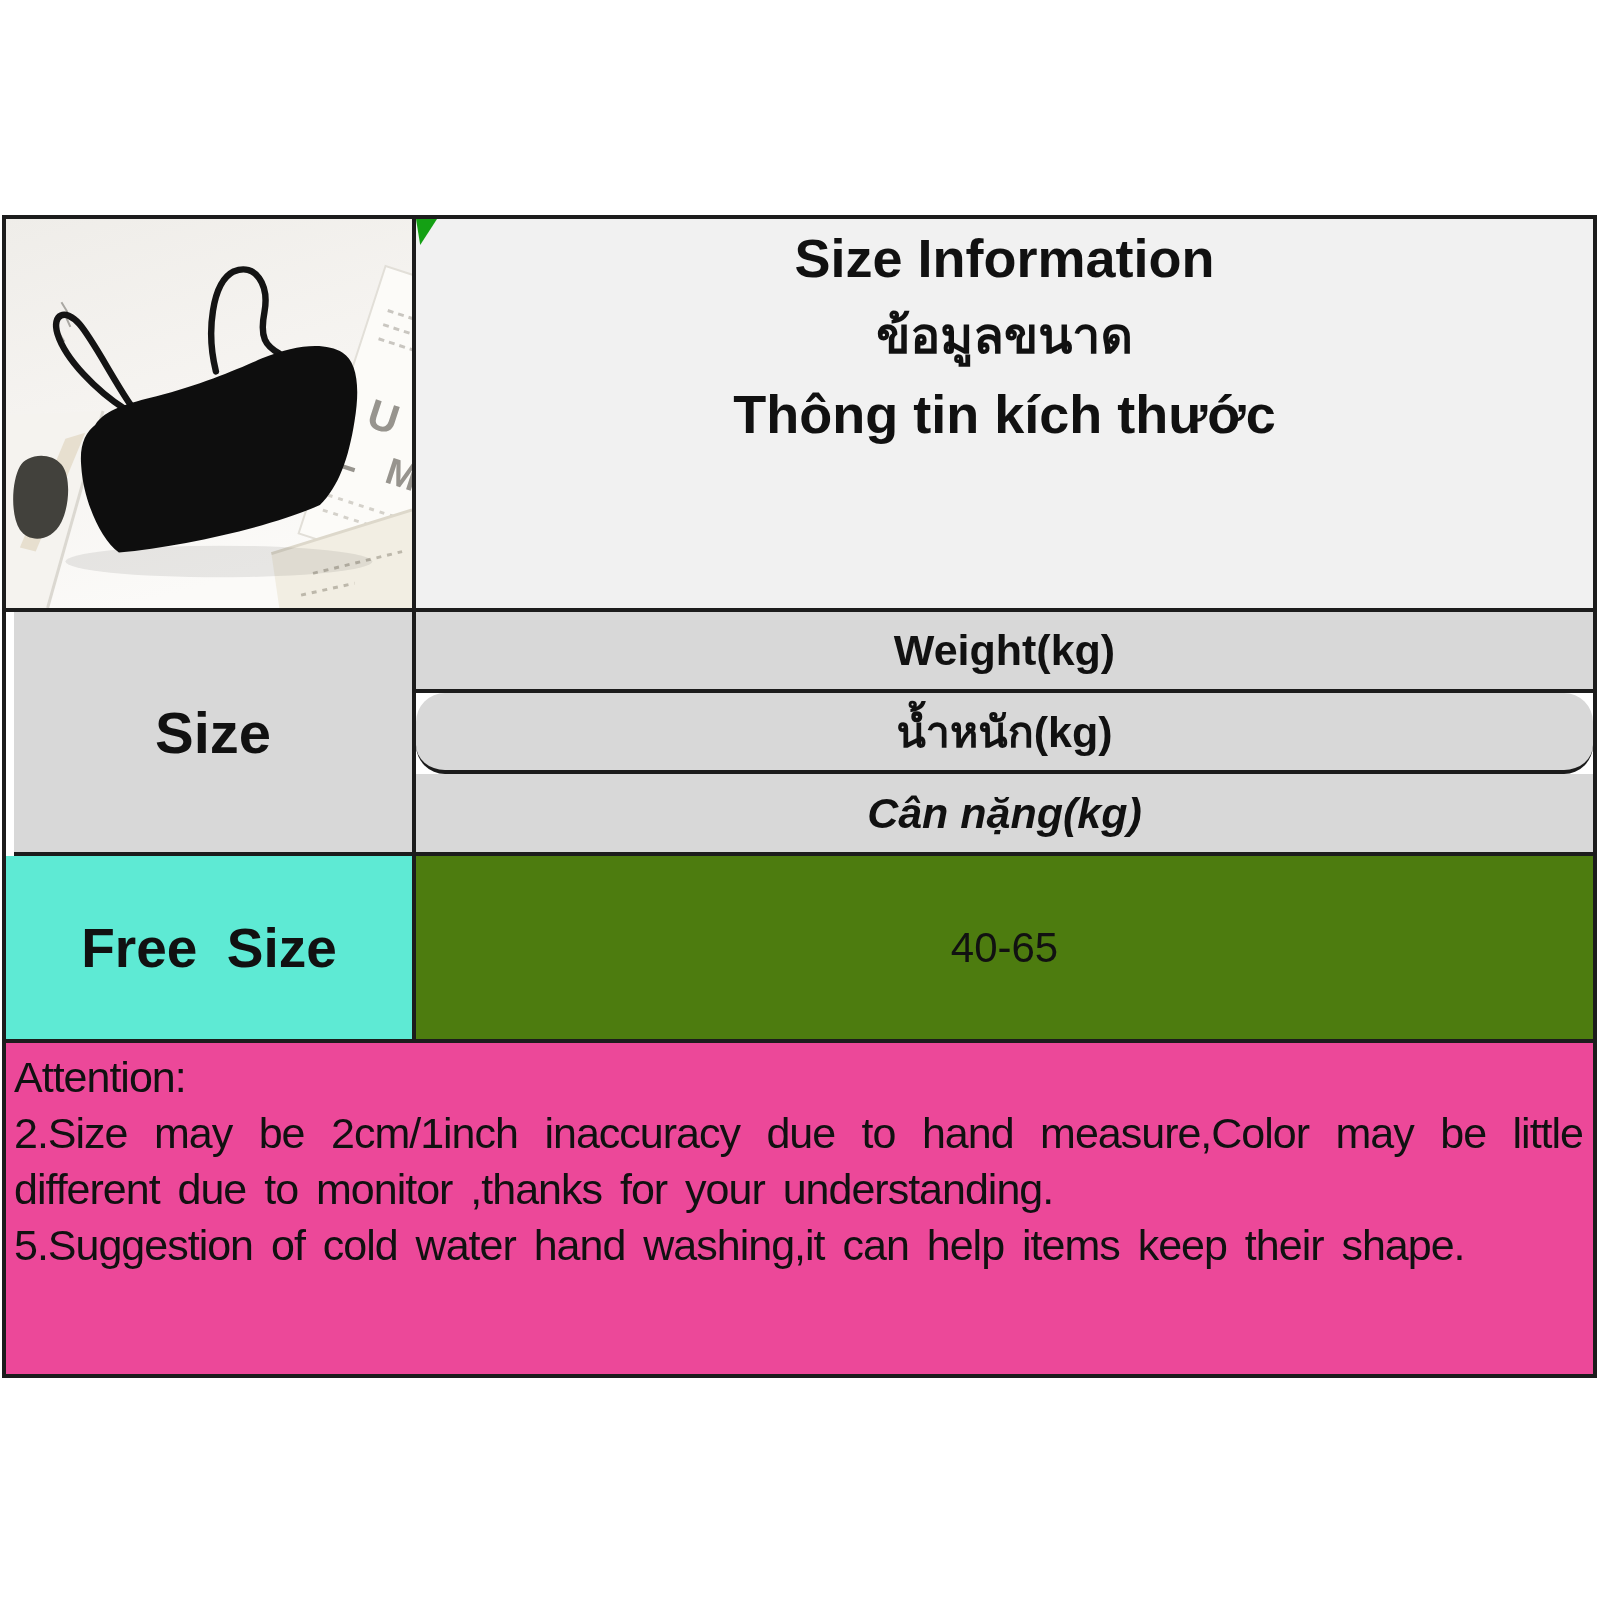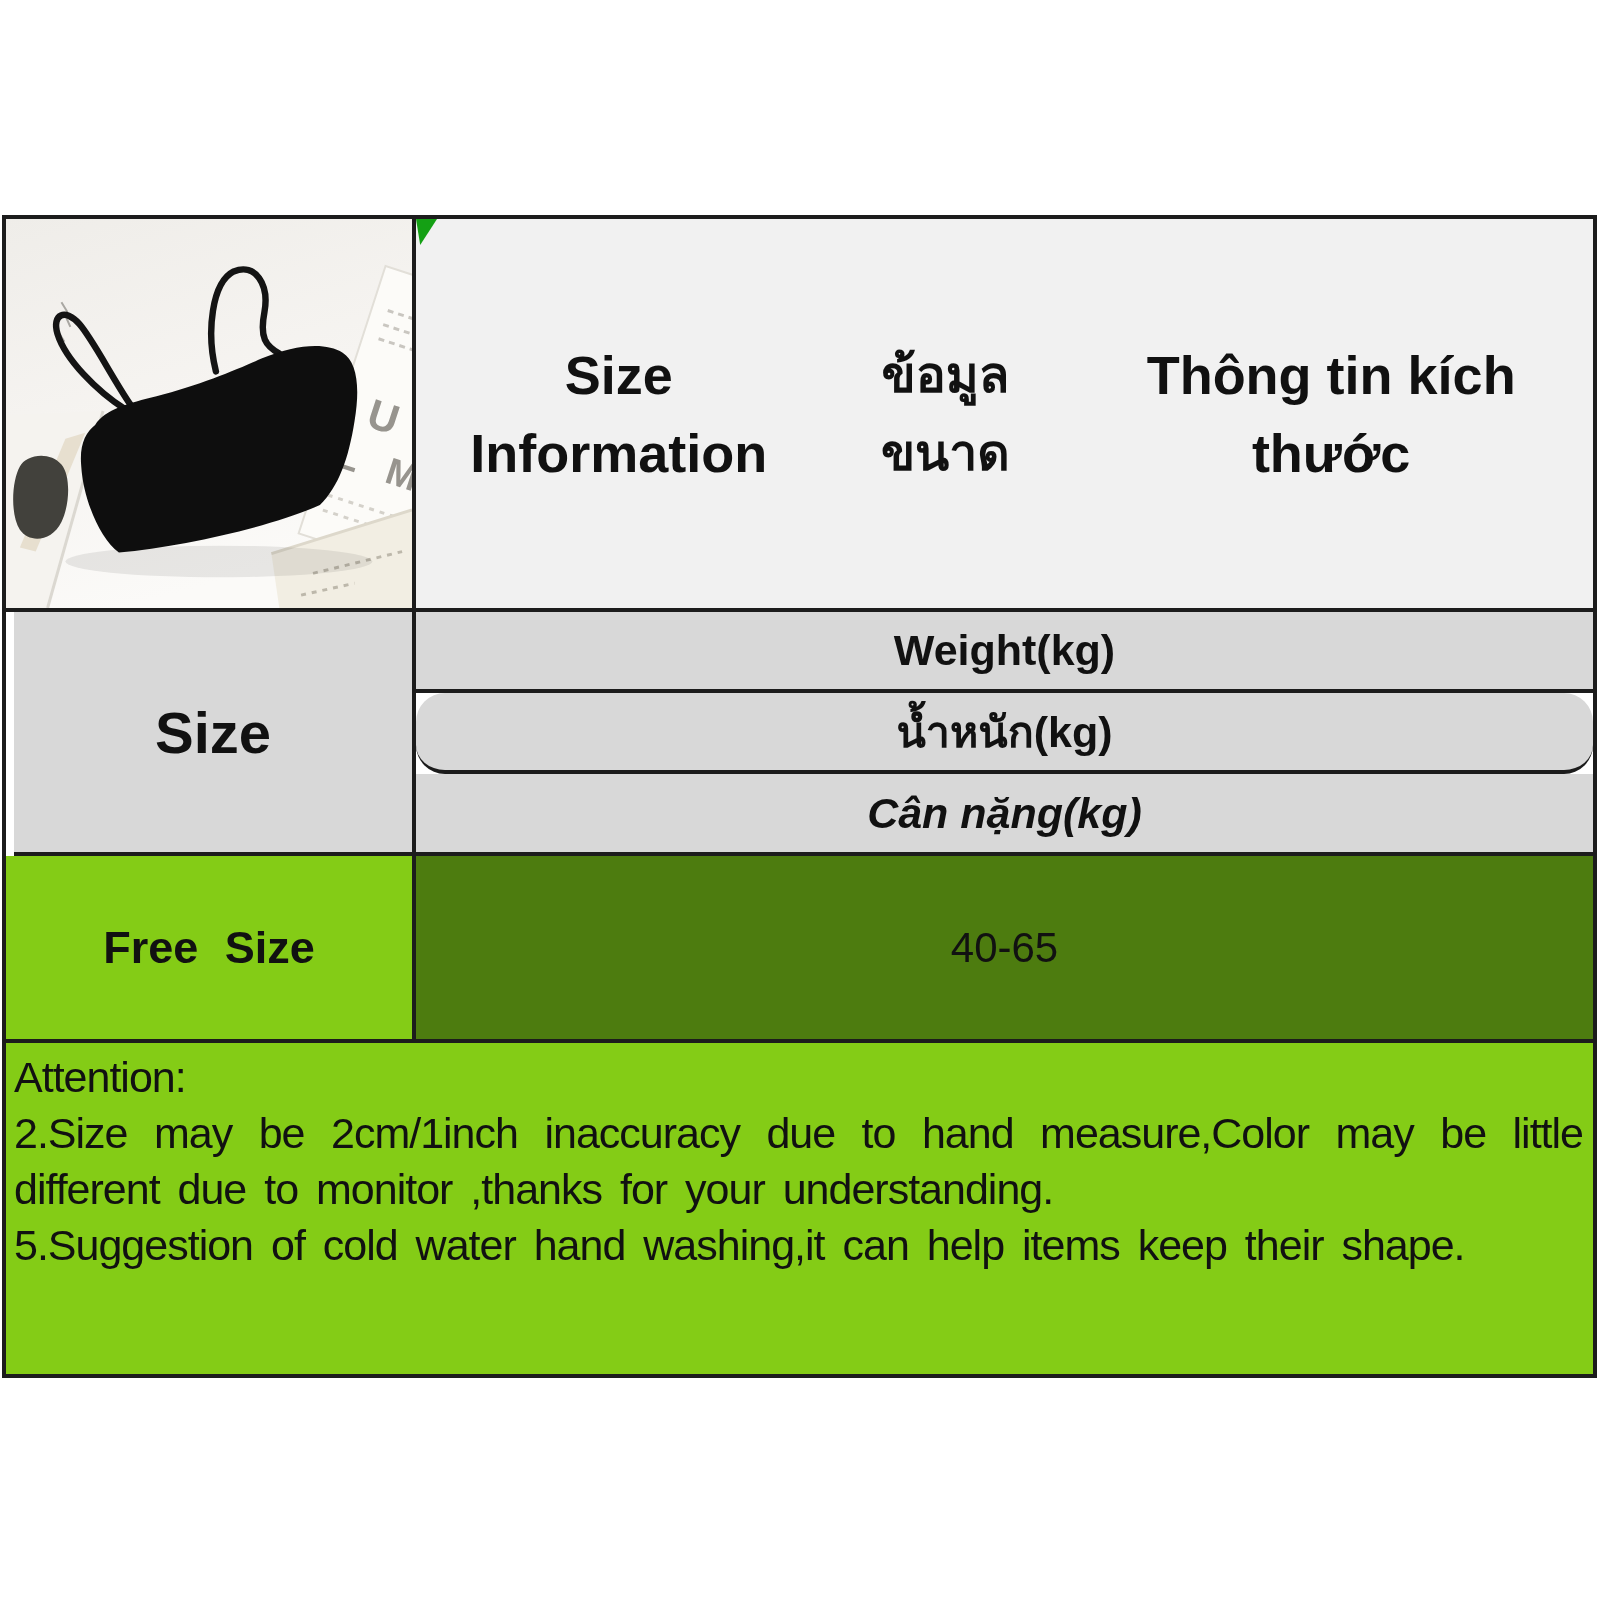--- a/index.html
+++ b/index.html
@@ -14,51 +14,51 @@
     grid-template-columns:410px 1fr;
     grid-template-rows:393px 81px 81px 82px 187px 1fr;
   }
   .cell{box-sizing:border-box;}
   .b-r{border-right:4px solid #1c1c1c;}
   .b-b{border-bottom:4px solid #1c1c1c;}
   .photo-cell{grid-column:1;grid-row:1;position:relative;background:#f4f2ee;overflow:hidden;}
   .photo-cell svg{position:absolute;inset:0;width:100%;height:100%;}
   .title-cell{
     grid-column:2;grid-row:1;background:#f1f1f1;position:relative;
-    display:flex;align-items:center;justify-content:flex-start;
+    display:flex;flex-direction:column;align-items:center;justify-content:flex-start;
   }
   .title-line{font-weight:bold;line-height:78px;text-align:center;letter-spacing:0px;}
   .t-en{font-size:54px;}
   .t-th{font-size:50px;}
   .t-vi{font-size:54px;}
   .corner-marker{
     position:absolute;top:0;left:0;width:21px;height:26px;background:#14a014;
     clip-path:polygon(0 0,100% 0,20% 100%);
   }
   .size-cell{
     grid-column:1;grid-row:2 / span 3;background:#d8d8d8;
     display:flex;align-items:center;justify-content:center;
     font-weight:bold;font-size:58px;margin-left:8px;
   }
   .hdr-cell{
     background:#d8d8d8;display:flex;align-items:center;justify-content:center;
     font-weight:bold;font-size:43px;
   }
   .free-cell{
-    grid-column:1;grid-row:5;background:#84cc16;
+    grid-column:1;grid-row:5;background:#5eead4;
     display:flex;align-items:center;justify-content:center;
-    font-weight:bold;font-size:45px;word-spacing:14px;
+    font-weight:bold;font-size:55px;word-spacing:14px;
   }
   .value-cell{
     grid-column:2;grid-row:5;background:#4d7c0f;
     display:flex;align-items:center;justify-content:center;
     font-size:42px;font-weight:normal;
   }
   .attention-cell{
-    grid-column:1 / span 2;grid-row:6;background:#84cc16;
+    grid-column:1 / span 2;grid-row:6;background:#ec4899;
     padding:6px 10px 0 8px;
   }
   .att-line{
     font-size:43px;line-height:56px;letter-spacing:-1px;word-spacing:7px;
     white-space:nowrap;
   }
   .att-line.stretch{
     white-space:normal;text-align:justify;text-align-last:justify;
   }
 </style>

